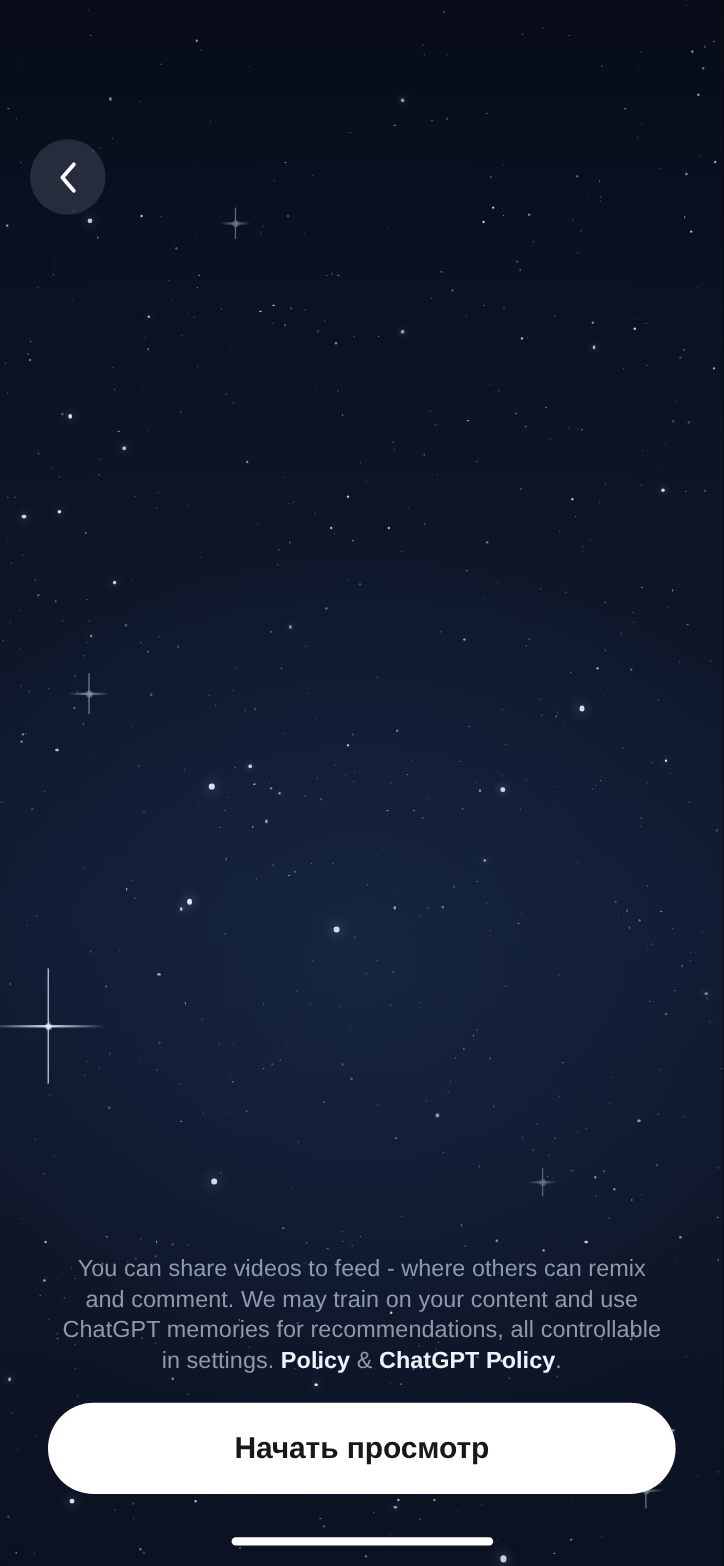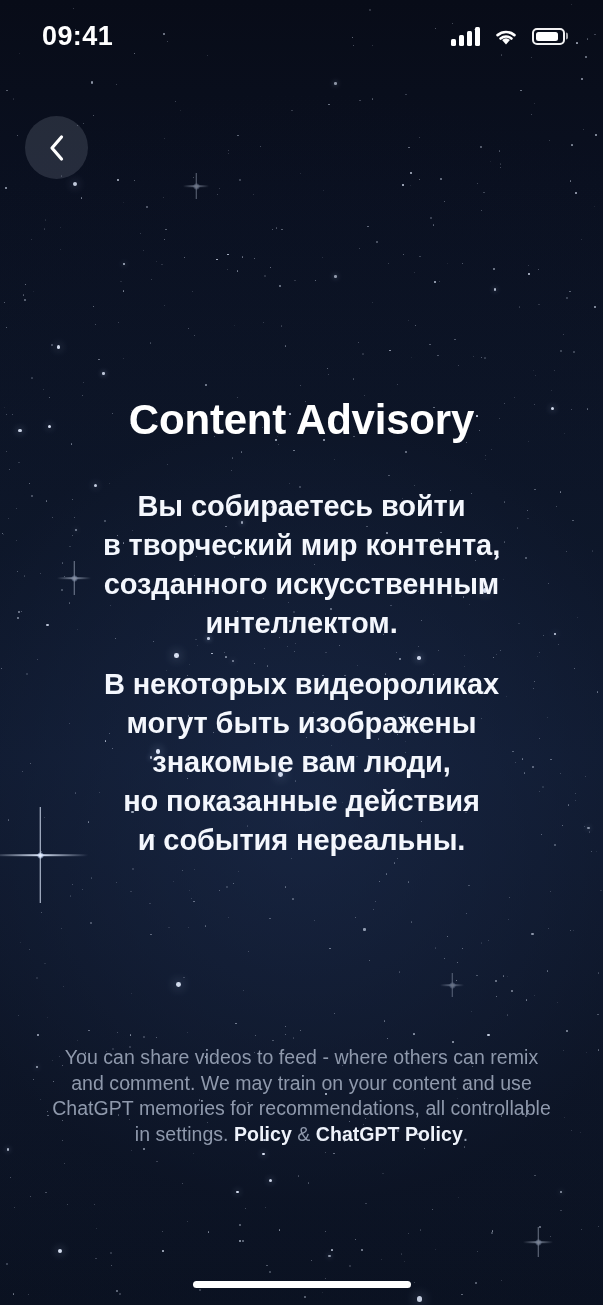--- a/index.html
+++ b/index.html
@@ -872,59 +872,29 @@
         <i></i>
       </div>
       <div class="sparkle" style="left: 183px; top: 173px; width: 26px; height: 26px; opacity: 0.45;">
         <i></i>
       </div>
       <div class="sparkle" style="left: 440px; top: 973px; width: 24px; height: 24px; opacity: 0.4;">
         <i></i>
       </div>
     </div>
 
-  <div class="statusbar">
-    <div class="sb-time">09:41</div>
-    <div class="sb-icons">
-      <div class="cell-bars">
-        <span></span>
-          <span></span>
-          <span></span>
-          <span></span>
-      </div>
-      <svg width="26" height="19" viewBox="0 0 26 19">
-        <path d="M13 17.6 L9.1 12.9 a6.2 6.2 0 0 1 7.8 0 Z" fill="#ffffff"></path>
-        <path d="M4.6 8.1 a13 13 0 0 1 16.8 0" stroke="#ffffff" stroke-width="2.7" fill="none" stroke-linecap="round"></path>
-        <path d="M7.6 11.5 a8.6 8.6 0 0 1 10.8 0" stroke="#ffffff" stroke-width="2.7" fill="none" stroke-linecap="round"></path>
-      </svg>
-      <div class="battery">
-          <i></i>
-        </div>
-    </div>
-  </div>
 
   <div class="back-btn">
     <svg width="17" height="28" viewBox="0 0 17 28">
       <path d="M13.5 3 L4 14 L13.5 25" stroke="#ffffff" stroke-width="3.2" fill="none" stroke-linecap="round" stroke-linejoin="round"></path>
     </svg>
   </div>
 
-  <div class="content">
-    <h1 class="title">Content Advisory</h1>
-    <p class="para first">Вы собираетесь войти
-в творческий мир контента,
-созданного искусственным
-интеллектом.</p>
-    <p class="para second">В некоторых видеороликах
-могут быть изображены
-знакомые вам люди,
-но показанные действия
-и события нереальны.</p>
-  </div>
 
   <div class="fineprint">
     <span>You can share videos to feed - where others can remix and comment. We may train on your content and use ChatGPT memories for recommendations, all controllable in settings. </span><a class="lnk">Policy</a><span class="amp"> &amp; </span><a class="lnk">ChatGPT Policy</a><span>.</span>
   </div>
 
+  <button class="cta">Начать просмотр</button>
 
   <div class="home-ind"></div>
 
 </div>
 
 </body></html>

